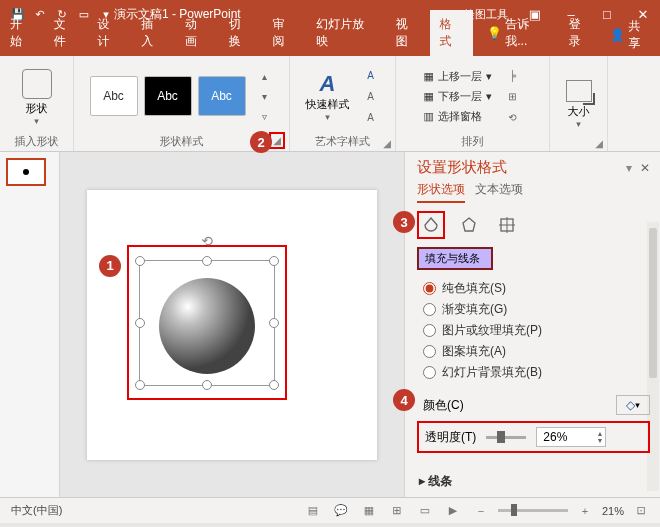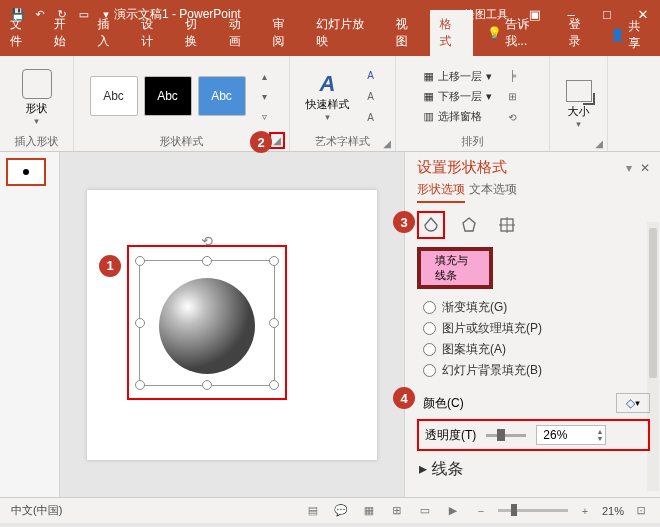--- a/index.html
+++ b/index.html
@@ -47,39 +47,39 @@
   .sel-box { position: absolute; border: 2px solid #e20000; left: 40px; top: 55px; width: 160px; height: 155px; }
   .shape-frame { position: absolute; left: 52px; top: 70px; width: 136px; height: 126px; border: 1px solid #999; }
   .handle { width: 10px; height: 10px; background: #fff; border: 1px solid #888; border-radius: 50%; position: absolute; }
   .rot { position: absolute; left: 50%; top: -28px; transform: translateX(-50%); color: #888; font-size: 14px; }
   .circle { position: absolute; left: 72px; top: 88px; width: 96px; height: 96px; border-radius: 50%; background: radial-gradient(circle at 30% 30%, #fff 0%, #aaa 18%, #000 65%); opacity: 0.74; }
 
   .pane { width: 256px; background: #f3f2f1; border-left: 1px solid #d4d4d4; padding: 6px 10px 6px 12px; position: relative; display: flex; flex-direction: column; }
   .pane-hdr { display: flex; justify-content: space-between; align-items: center; }
   .pane-title { color: #c43e1c; font-size: 15px; }
   .pane .close { font-size: 12px; color: #666; }
-  .pane-tabs { display: flex; gap: 4px; margin: 4px 0 8px; font-size: 12px; }
+  .pane-tabs { display: flex; gap: 10px; margin: 4px 0 8px; font-size: 12px; }
   .pane-tabs .pt { color: #666; padding-bottom: 3px; }
   .pane-tabs .pt.active { color: #c43e1c; border-bottom: 2px solid #c43e1c; }
   .pane-icons { display: flex; gap: 10px; align-items: center; margin-bottom: 8px; }
   .pane-icons .picon { width: 28px; height: 28px; display: flex; align-items: center; justify-content: center; font-size: 16px; color: #666; }
   .pane-icons .picon.sel { border: 2px solid #e20000; padding: 2px; }
-  .fill-hdr { background: #f9a8d4; border: 4px solid #7f1d1d; padding: 2px 14px; font-size: 11px; width: 76px; margin-bottom: 6px; }
+  .fill-hdr { background: #c4b5fd; border: 2px solid #7f1d1d; padding: 2px 6px; font-size: 11px; width: 76px; margin-bottom: 6px; }
   .radios { padding-left: 6px; }
   .radios label { display: flex; align-items: center; gap: 6px; font-size: 12px; color: #333; margin: 4px 0; }
   .radios input[type=radio] { width: 13px; height: 13px; accent-color: #c43e1c; }
   .color-row { display: flex; justify-content: space-between; align-items: center; margin: 10px 0 6px; padding-left: 6px; }
   .color-btn { width: 34px; height: 20px; border: 1px solid #bbb; display: flex; align-items: center; justify-content: center; font-size: 12px; }
   .trans-row { display: flex; align-items: center; gap: 10px; border: 2px solid #e20000; padding: 4px 6px; }
   .trans-row .lab { font-size: 12px; }
   .slider { flex: 0 0 40px; height: 3px; background: #aaa; position: relative; }
   .slider::after { content: ""; width: 8px; height: 12px; background: #666; position: absolute; left: 26%; top: -5px; }
   .trans-val { width: 70px; height: 20px; border: 1px solid #bbb; background: #fff; display: flex; align-items: center; justify-content: space-between; padding: 0 2px 0 6px; font-size: 12px; }
   .spin { display: flex; flex-direction: column; font-size: 7px; line-height: 7px; color: #666; }
-  .line-opts { margin-top: 8px; font-size: 16px; color: #333; padding-left: 2px; }
+  .line-opts { margin-top: 20px; font-size: 12px; color: #333; padding-left: 2px; font-weight: bold; }
   .pane-scroll { position: absolute; right: 1px; top: 70px; bottom: 6px; width: 12px; background: #eceae7; }
   .pane-scroll .sthumb { position: absolute; left: 2px; right: 2px; top: 6px; height: 150px; background: #cfcdc9; border-radius: 2px; }
 
   .marker { width: 22px; height: 22px; border-radius: 50%; background: #c0392b; color: #fff; display: flex; align-items: center; justify-content: center; font-size: 13px; font-weight: bold; position: absolute; z-index: 10; }
 
   .statusbar { height: 26px; background: #f3f2f1; border-top: 1px solid #ccc; display: flex; align-items: center; font-size: 11px; color: #444; padding: 0 8px; gap: 6px; }
   .statusbar .spacer { flex: 1; }
   .statusbar .vbtn { width: 22px; height: 18px; display: flex; align-items: center; justify-content: center; color: #777; }
   .zoom-slider { width: 70px; height: 3px; background: #bbb; position: relative; }
   .zoom-slider::after { content: ""; width: 6px; height: 12px; background: #666; position: absolute; left: 18%; top: -5px; }
@@ -99,26 +99,26 @@
   <div class="tb-tool">绘图工具</div>
   <div class="tb-right">
     <span class="btn">▣</span>
     <span class="btn">–</span>
     <span class="btn">□</span>
     <span class="btn">✕</span>
   </div>
 </div>
 
 <div class="tabs">
+  <div class="tab">开始</div>
   <div class="tab">文件</div>
-  <div class="tab">开始</div>
+  <div class="tab">设计</div>
   <div class="tab">插入</div>
-  <div class="tab">设计</div>
+  <div class="tab">动画</div>
   <div class="tab">切换</div>
-  <div class="tab">动画</div>
   <div class="tab">审阅</div>
   <div class="tab">幻灯片放映</div>
   <div class="tab">视图</div>
   <div class="tab active">格式</div>
   <div class="tell">
       <span>💡</span>
       <span>告诉我...</span>
     </div>
   <div class="tab">登录</div>
   <div class="share">
@@ -285,20 +285,24 @@
               <rect x="4" y="4" width="12" height="12" fill="none" stroke="#666" stroke-width="1.3"></rect>
               <line x1="10" y1="2" x2="10" y2="18" stroke="#666"></line>
               <line x1="2" y1="10" x2="18" y2="10" stroke="#666"></line>
             </svg>
         </div>
       </div>
     </div>
     <div class="fill-hdr">填充与线条</div>
     <div class="radios">
       <label>
+          <input type="radio" name="fill" checked="" style="">
+          <span>纯色填充(S)</span>
+        </label>
+      <label>
           <input type="radio" name="fill" style="">
           <span>渐变填充(G)</span>
         </label>
       <label>
           <input type="radio" name="fill" style="">
           <span>图片或纹理填充(P)</span>
         </label>
       <label>
           <input type="radio" name="fill" style="">
           <span>图案填充(A)</span>

